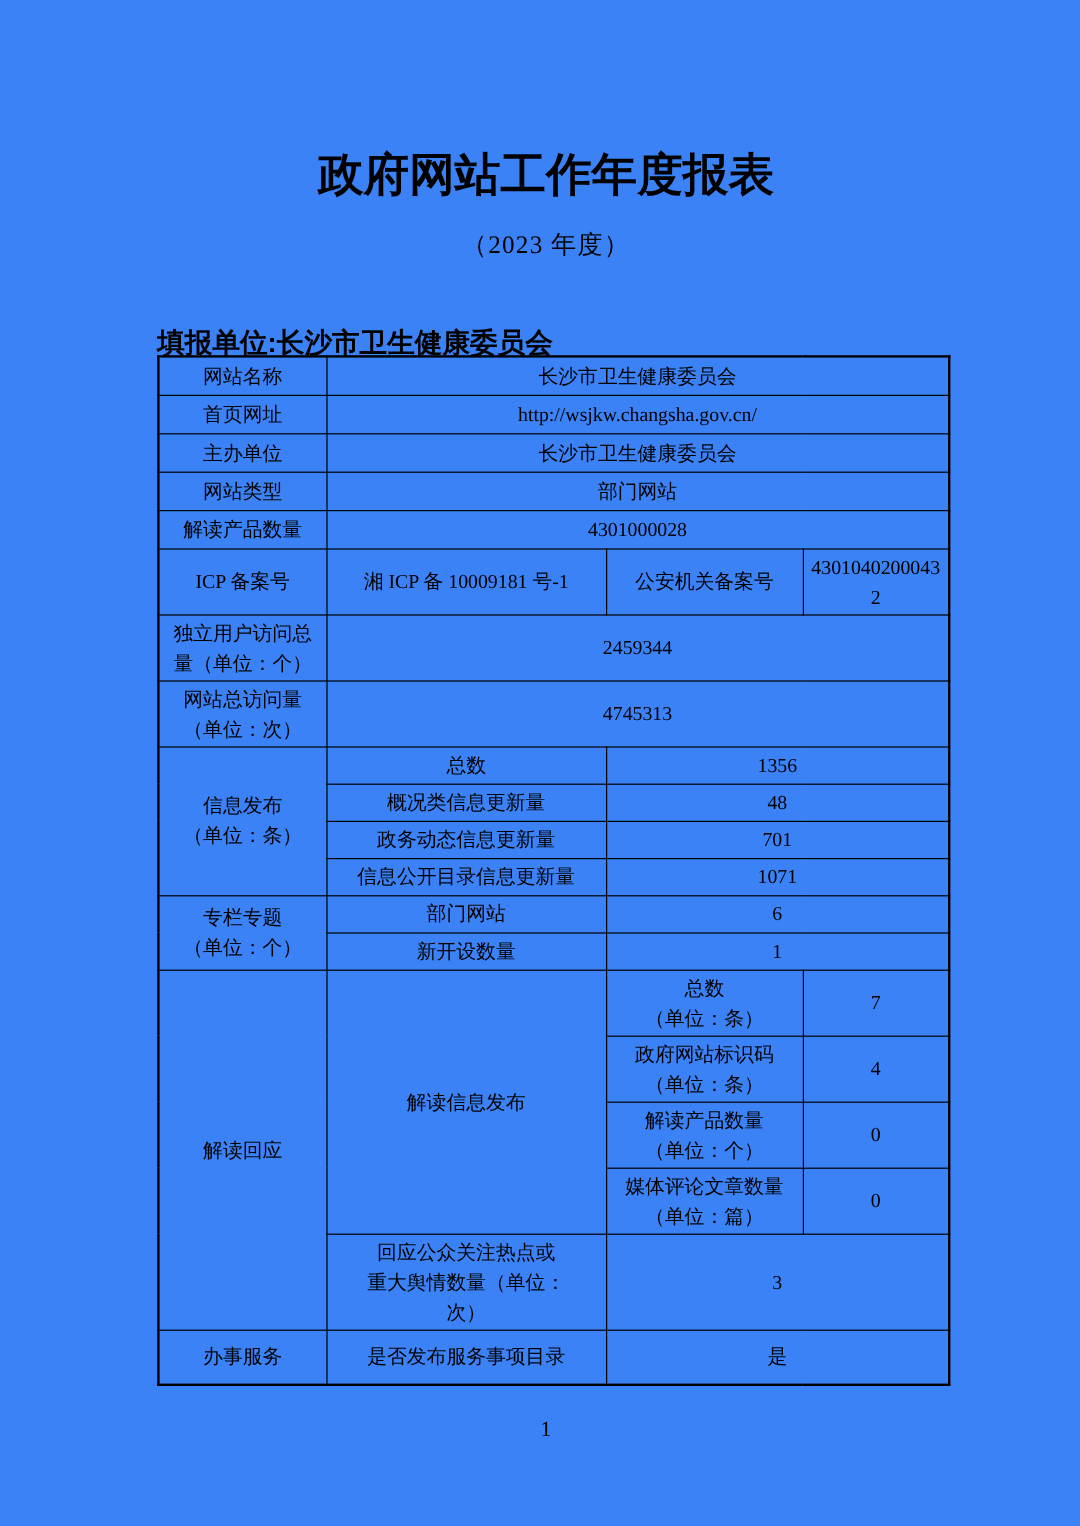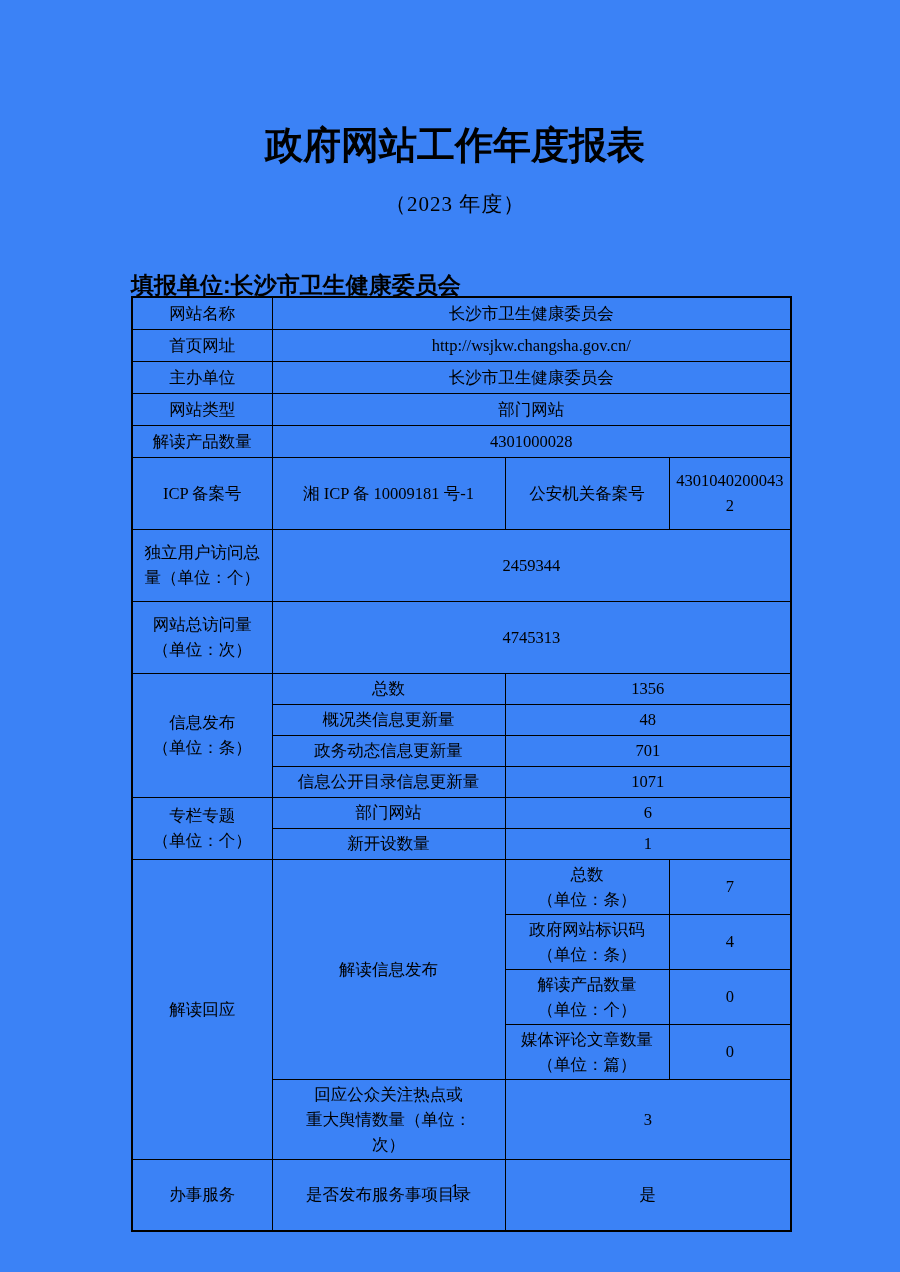--- a/index.html
+++ b/index.html
@@ -49,21 +49,21 @@
     vertical-align: middle;
     font-size: 16.5px;
     line-height: 25px;
     padding: 2px 6px;
     overflow: hidden;
   }
   .pre { white-space: pre-line; }
   .val { font-size: 17.5px; }
   .brk { word-break: break-all; margin-left: 36px; }
   tr.h32 { height: 32px; }
-  tr.h54 { height: 72px; }
+  tr.h54 { height: 46px; }
   tr.h31 { height: 31px; }
   tr.h51 { height: 51px; }
   tr.h78 { height: 78px; }
   td.vbottom { vertical-align: bottom; padding-bottom: 5px; }
   td.vtop { vertical-align: top; padding-top: 4px; }
   .page-number {
     position: absolute; top: 1181px; left: 0; width: 910px;
     text-align: center;
     font-size: 18px;
   }

